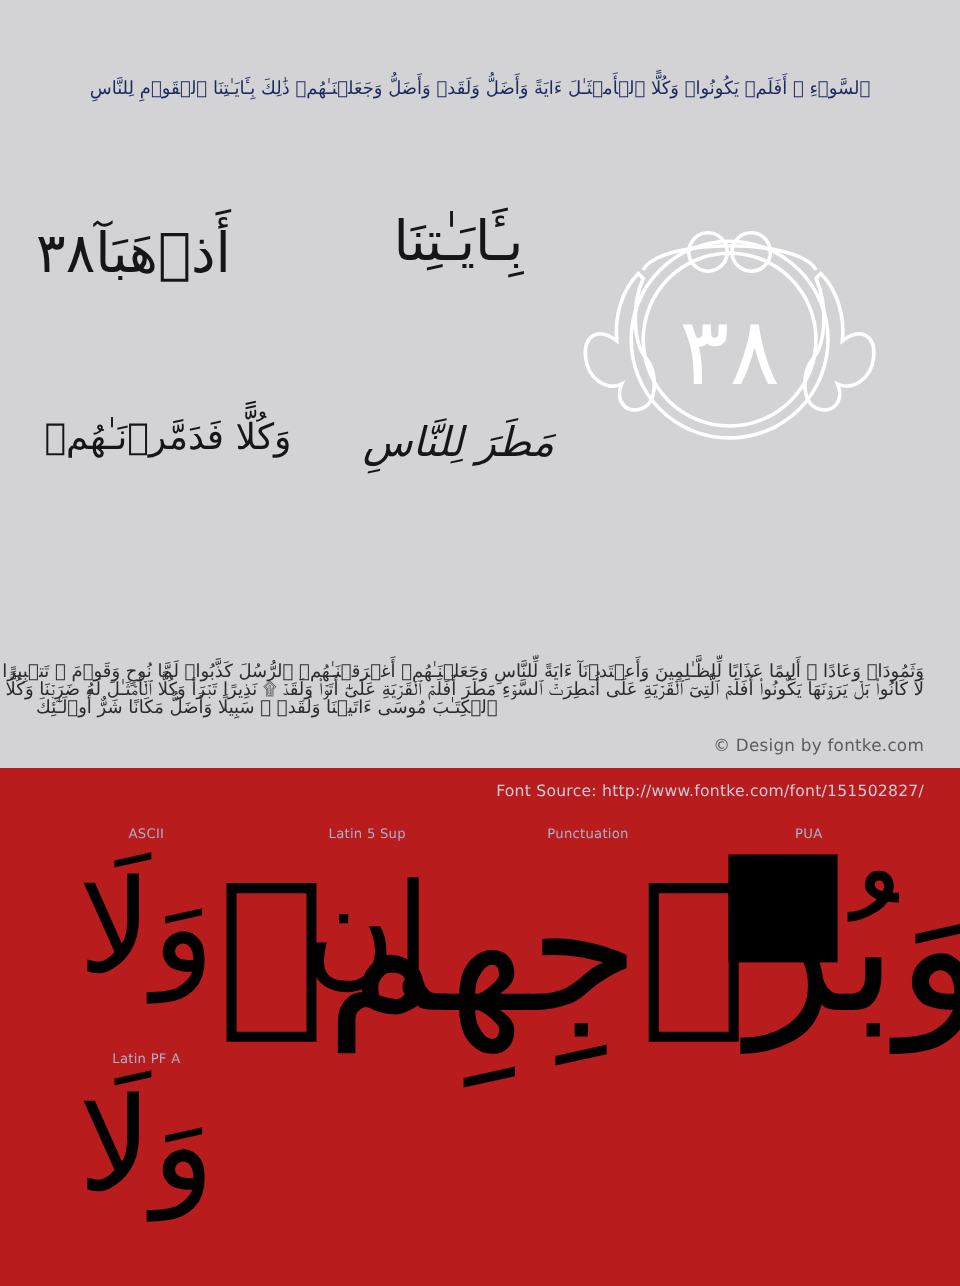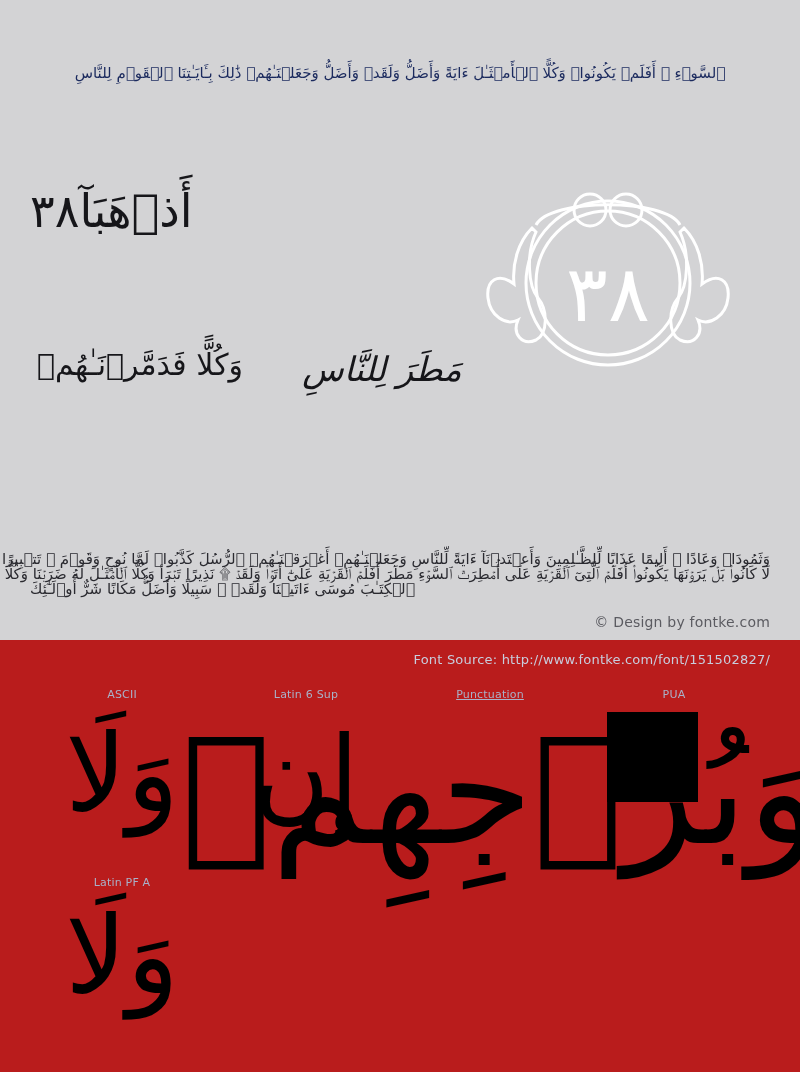--- a/index.html
+++ b/index.html
@@ -144,21 +144,21 @@
     position: absolute;
     top: 0;
     width: 184px;
     text-align: center;
     color: #a9b1c8;
     font-size: 11px;
     letter-spacing: 0.2px;
   }
   .cl0 { left: 30px; }
   .cl1 { left: 214px; }
-  .cl2 { left: 398px; text-decoration: underline; }
+  .cl2 { left: 398px; }
   .cl3 { left: 582px; }
 
   .row-label {
     position: absolute;
     top: 236px;
     width: 184px;
     text-align: center;
     color: #a9b1c8;
     font-size: 11px;
     letter-spacing: 0.2px;
@@ -209,20 +209,23 @@
   <div class="light-panel">
 
     <div class="header-line">ٱلسَّوۡءِ ۩ أَفَلَمۡ يَكُونُوا۟ وَكُلًّا ٱلۡأَمۡثَـٰلَ ءَايَةً وَأَضَلُّ وَلَقَدۡ وَأَضَلُّ وَجَعَلۡنَـٰهُمۡ ذَٰلِكَ بِـَٔايَـٰتِنَا ٱلۡقَوۡمِ لِلنَّاسِ</div>
 
     <div class="sample-grid">
 
       <div class="sample sample-r1c1">
         <span>أَذۡهَبَآ</span><span>٣٨</span>
       </div>
 
+      <div class="sample sample-r1c2">
+        <span>بِـَٔايَـٰتِنَا</span>
+      </div>
 
       <div class="sample sample-r2c1">
         <span>وَكُلًّا فَدَمَّرۡنَـٰهُمۡ</span>
       </div>
 
       <div class="sample sample-r2c2">
         <span>مَطَرَ لِلنَّاسِ</span>
       </div>
     </div>
 
@@ -249,21 +252,21 @@
 
     <div class="design-credit">© Design by fontke.com</div>
   </div>
 
   <div class="dark-panel">
 
     <div class="font-source">Font Source: http://www.fontke.com/font/151502827/</div>
 
     <div class="col-labels">
       <div class="col-label cl0">ASCII</div>
-      <div class="col-label cl1">Latin 6 Sup</div>
+      <div class="col-label cl1">Latin 5 Sup</div>
       <div class="col-label cl2">Punctuation</div>
       <div class="col-label cl3">PUA</div>
     </div>
 
     <div class="dark-sample dark-r1c0">وَلَا</div>
     <div class="dark-sample dark-r1c1">إن</div>
 
     <div class="row-label rl0">Latin PF A</div>
 
     <div class="dark-sample dark-r2c0">وَلَا</div>

